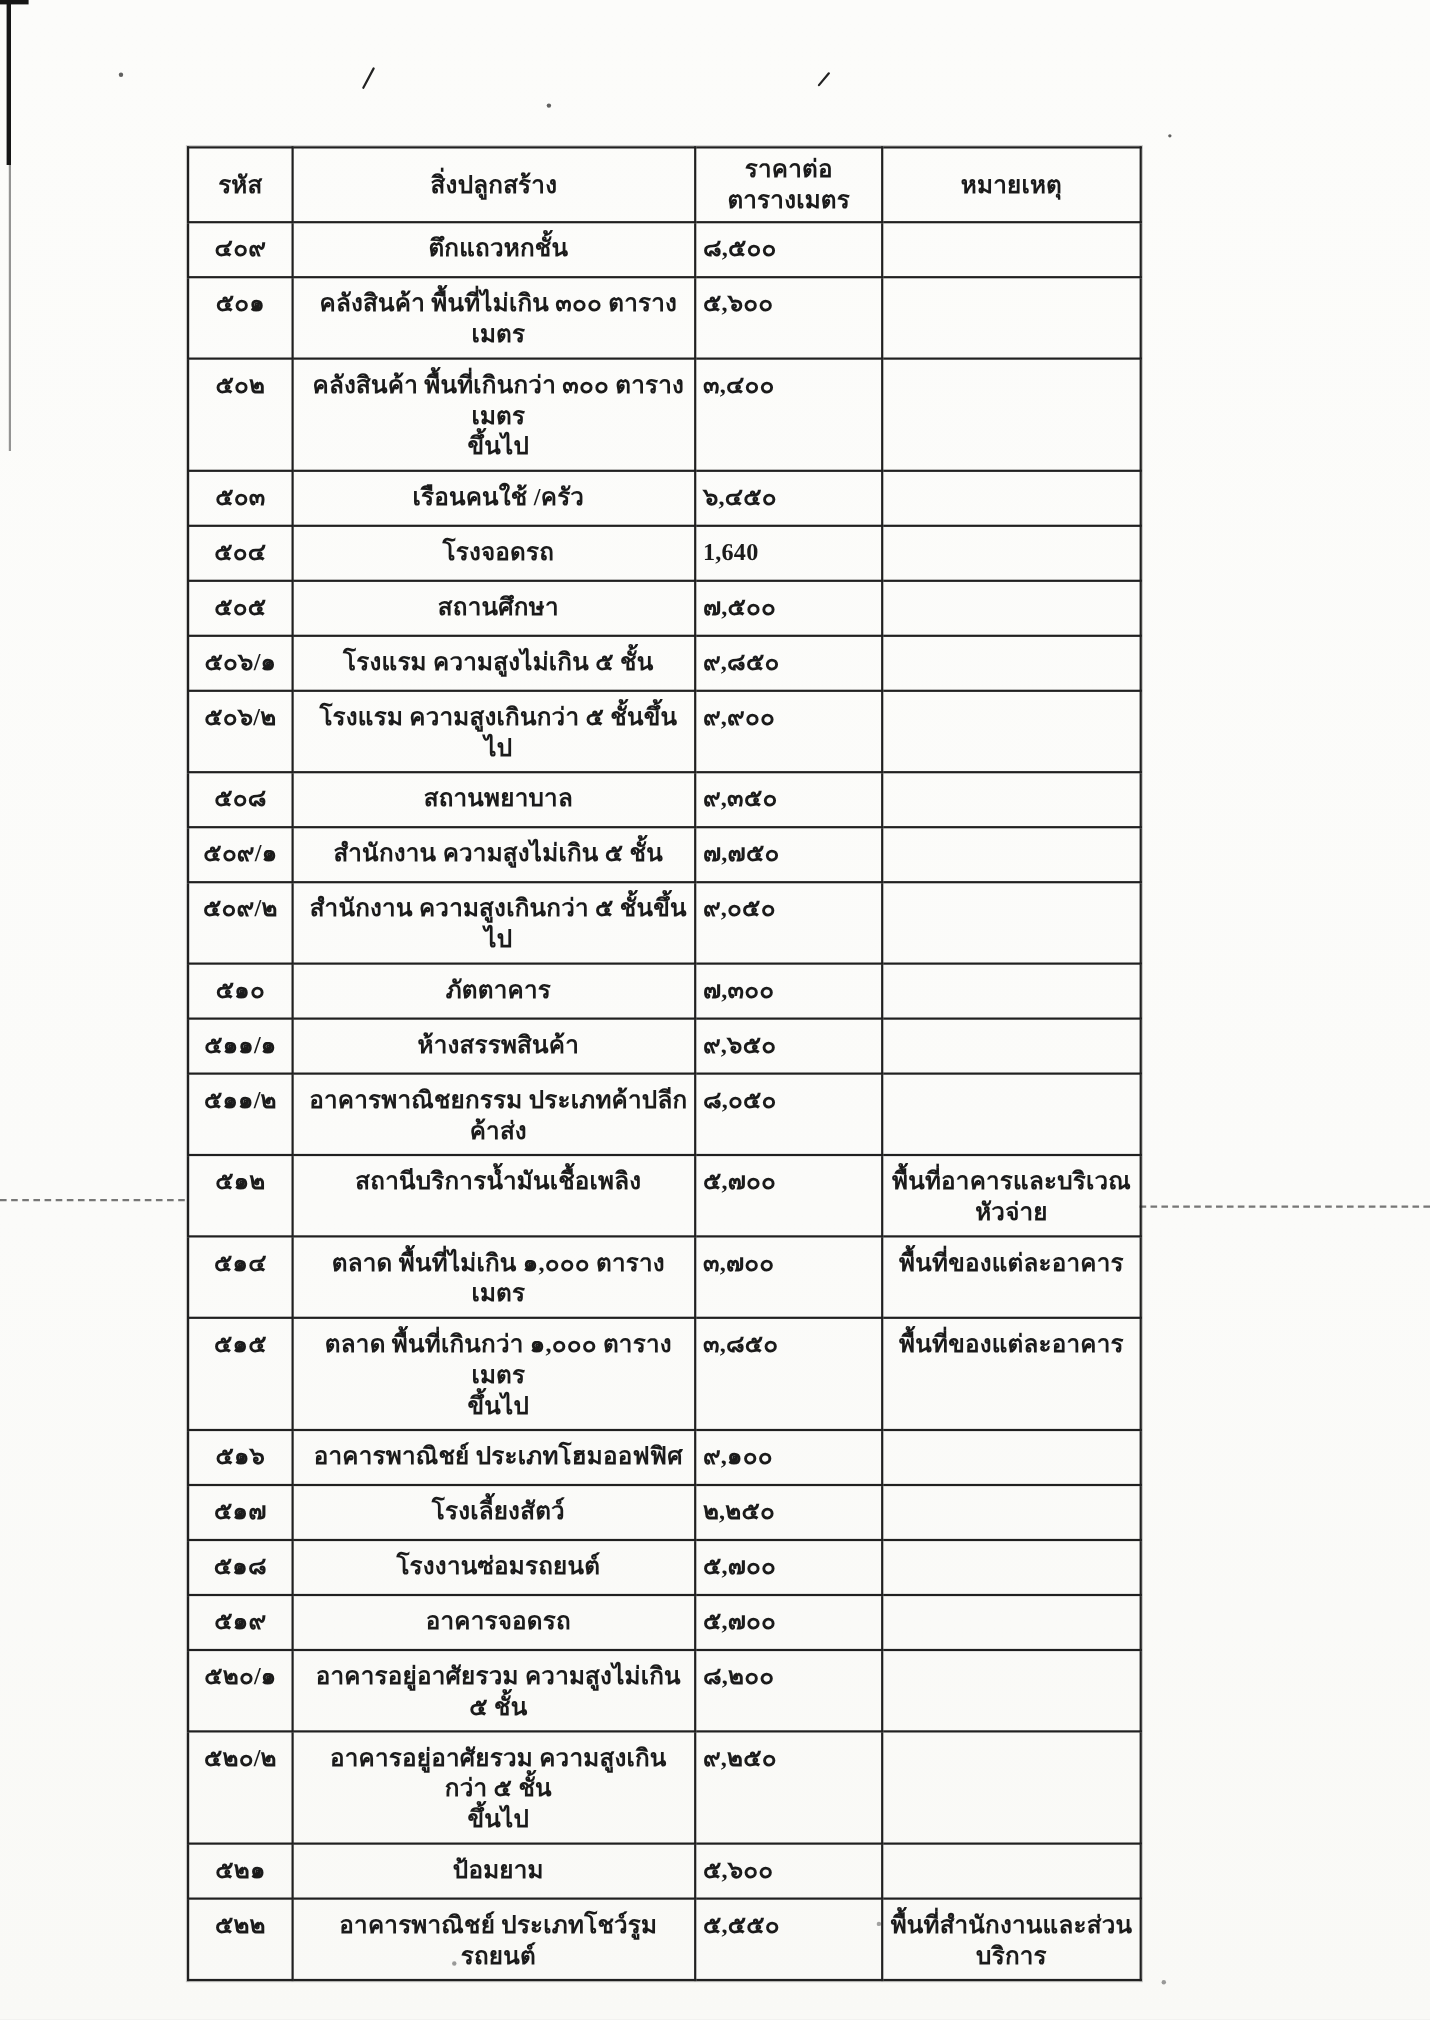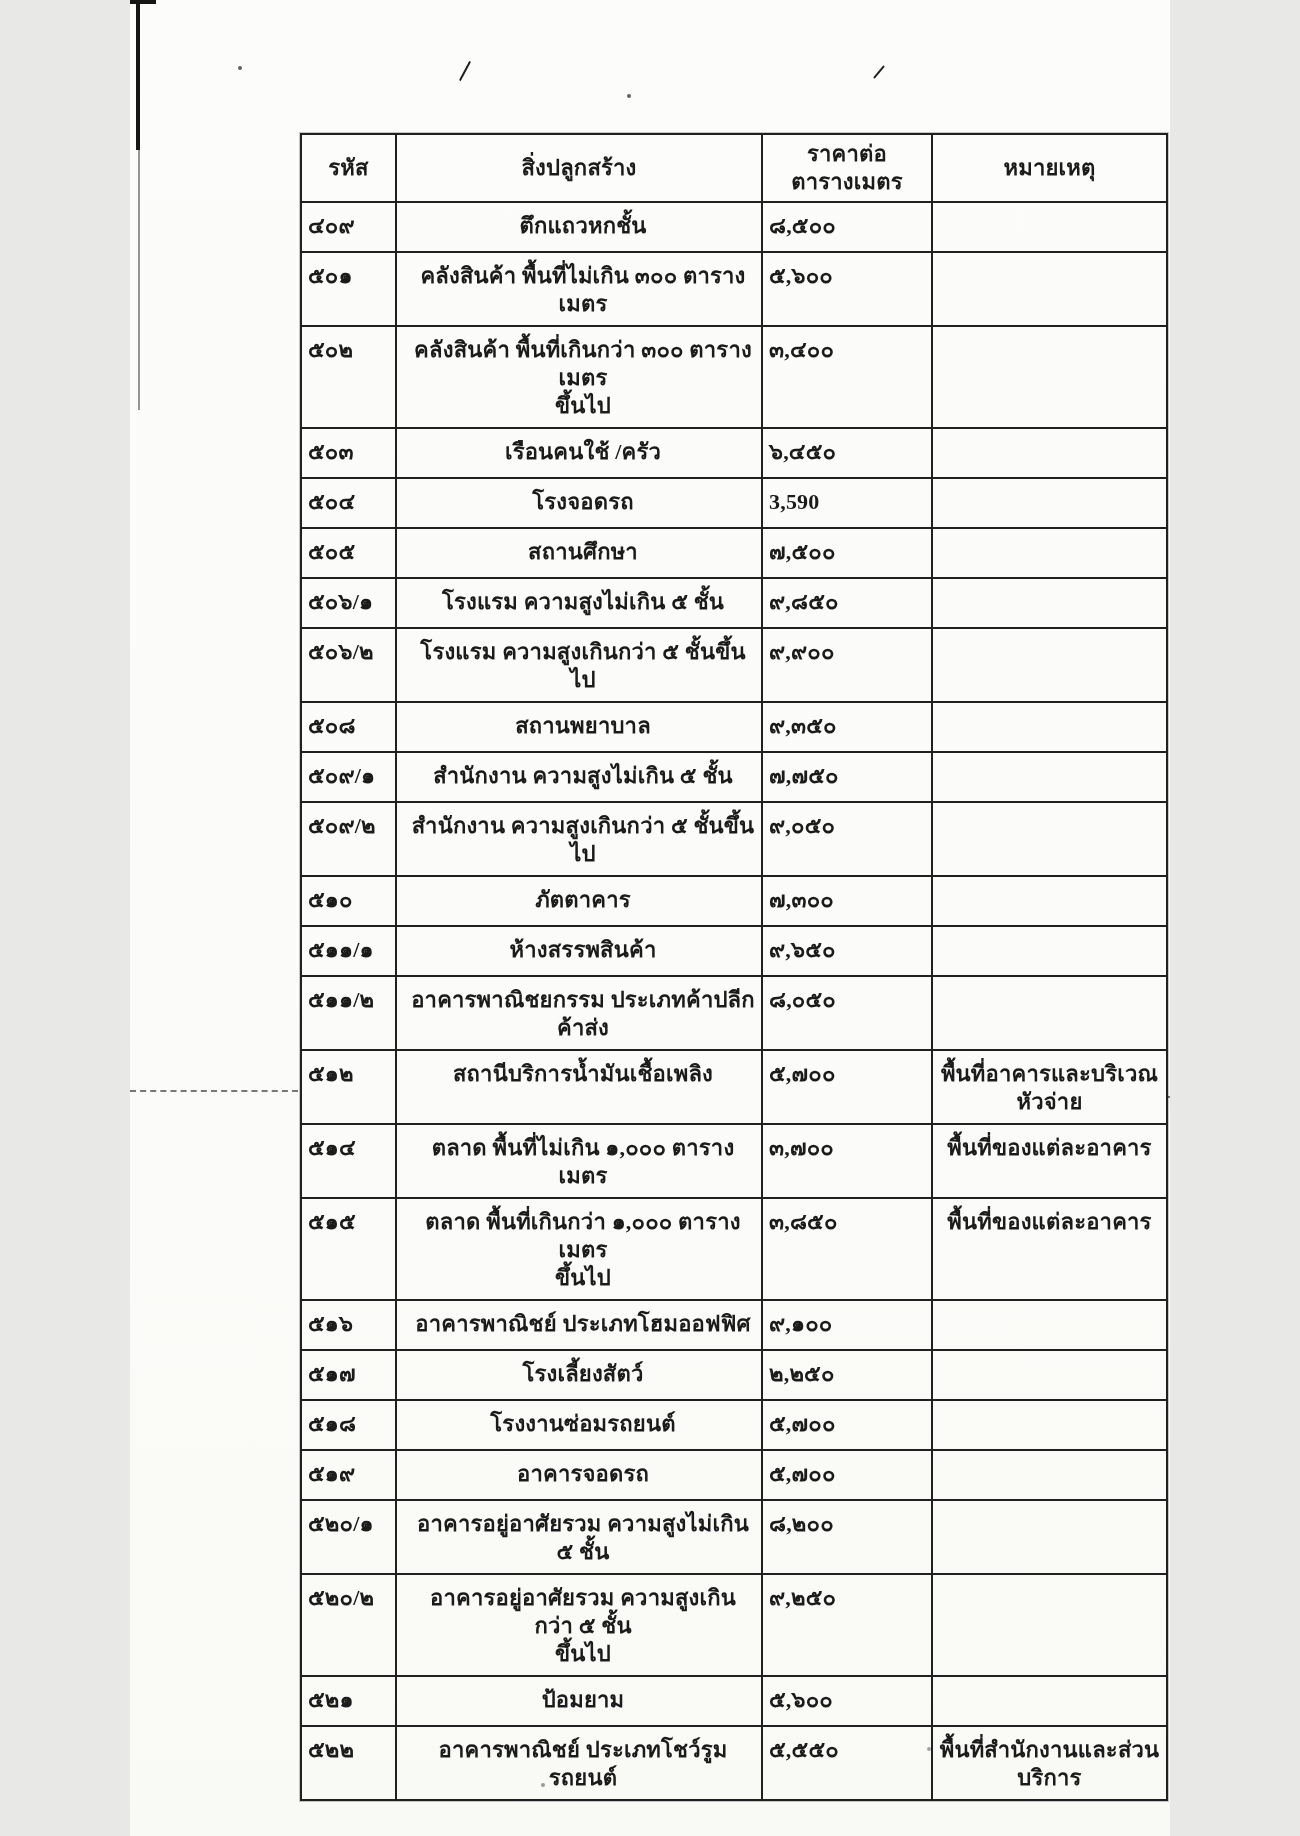--- a/index.html
+++ b/index.html
@@ -2,21 +2,21 @@
 <html><head>
 <meta charset="utf-8">
 <style>
   html,body { margin:0; padding:0; }
   body {
     background:#e8e8e6;
     font-family:"Liberation Serif","DejaVu Sans",sans-serif;
   }
   .page {
     position:relative;
-    width:1040px;
+    width:1300px;
     height:1836px;
     margin:0 auto;
     background:linear-gradient(180deg,#fcfcfa 0%, #fbfbf9 60%, #f9f9f6 100%);
     overflow:hidden;
     color:#1b1b1b;
   }
 
   
   .artifact { position:absolute; background:#161616; }
   .edge-bar-left   { left:6px; top:0; width:4px; height:150px; }
@@ -74,21 +74,21 @@
     font-weight:700;
     padding:2px 4px;
   }
   thead .two-line { line-height:26px; }
 
   tbody td {
     vertical-align:top;
     padding:9px 6px 7px 6px;
     height:32px; 
   }
-  tbody td.col-code   { text-align:left; }
+  tbody td.col-code   { text-align:center; }
   tbody td.col-structure {
     text-align:center; padding-left:14px;
     white-space:pre-line;
   }
   tbody td.col-price  { }
   tbody td.col-remark { text-align:center; white-space:pre-line; }
   tbody tr:last-child td { height:48px; } 
 
   
   table.doc { box-shadow:0 0 0 1px rgba(40,40,40,.25); }
@@ -152,21 +152,21 @@
         </tr>
         <tr>
           <td class="col-code">๕๐๓</td>
           <td class="col-structure">เรือนคนใช้ /ครัว</td>
           <td class="col-price">๖,๔๕๐</td>
           <td class="col-remark"></td>
         </tr>
         <tr>
           <td class="col-code">๕๐๔</td>
           <td class="col-structure">โรงจอดรถ</td>
-          <td class="col-price">3,590</td>
+          <td class="col-price">1,640</td>
           <td class="col-remark"></td>
         </tr>
         <tr>
           <td class="col-code">๕๐๕</td>
           <td class="col-structure">สถานศึกษา</td>
           <td class="col-price">๗,๕๐๐</td>
           <td class="col-remark"></td>
         </tr>
         <tr>
           <td class="col-code">๕๐๖/๑</td>

